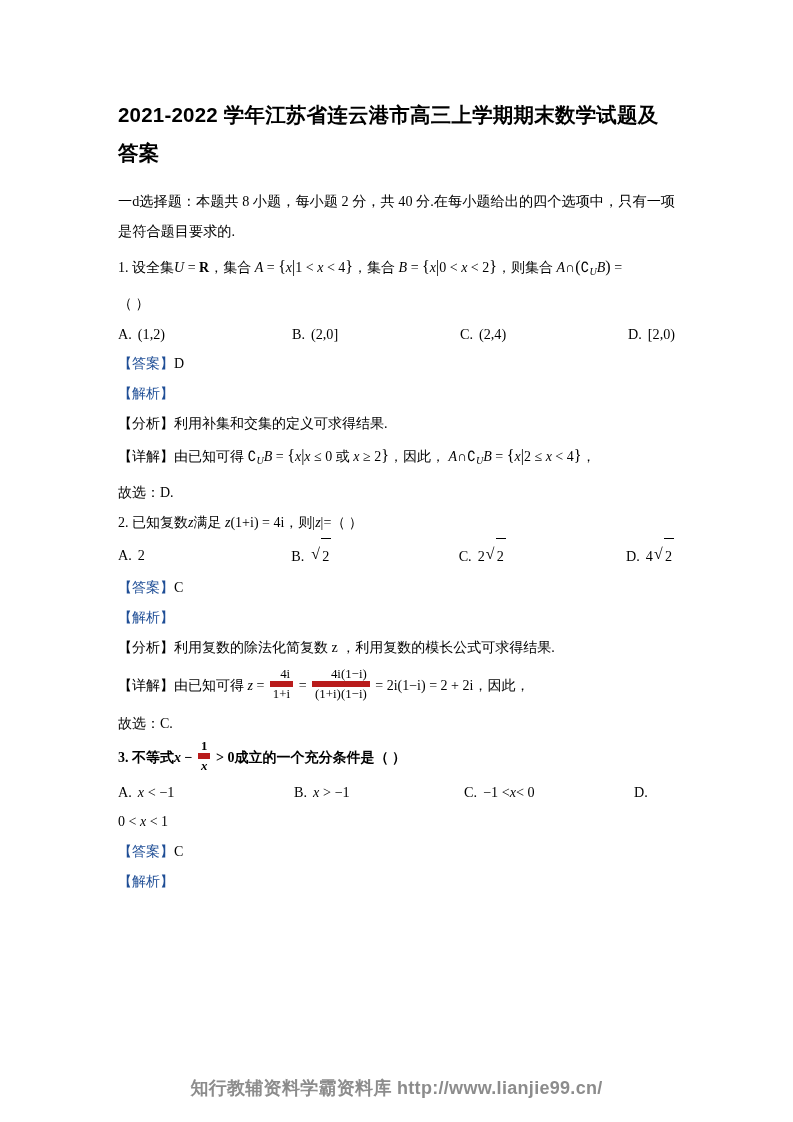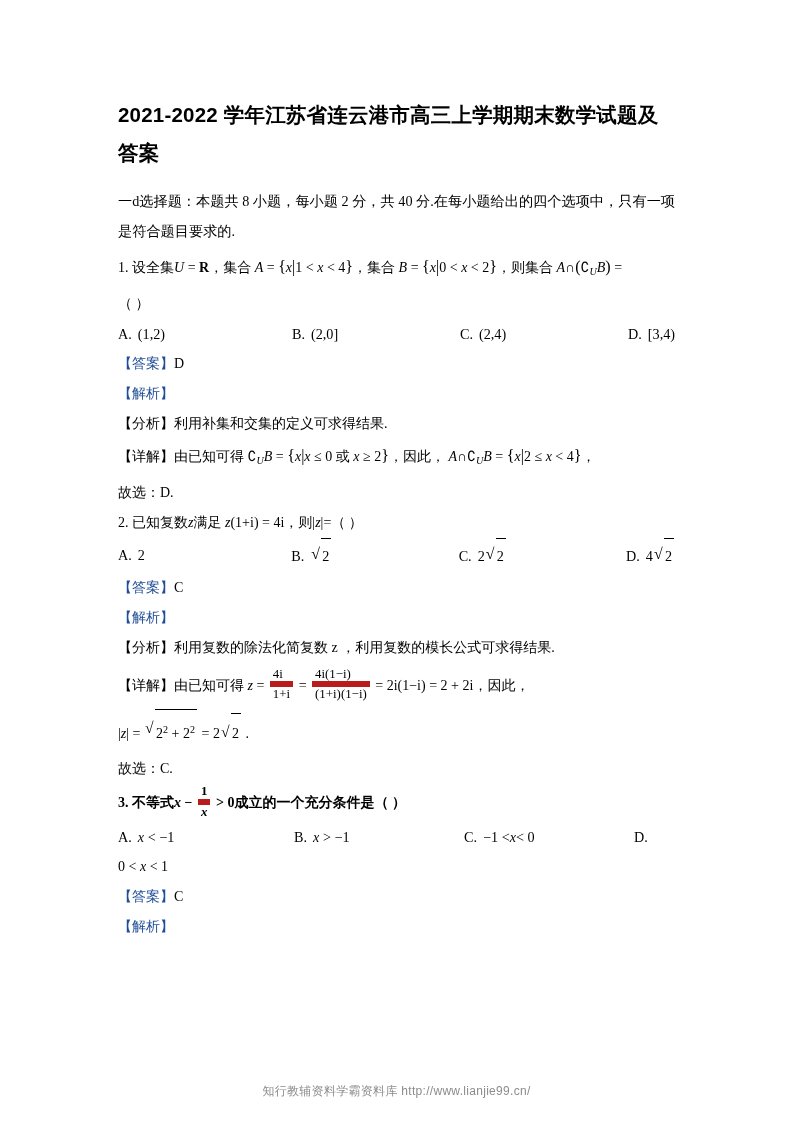--- a/index.html
+++ b/index.html
@@ -74,21 +74,21 @@
   
   .mi { font-family: "Liberation Serif", serif; font-style: italic; }
   .mup { font-style: normal; }
   .mb { font-weight: bold; font-style: normal; }
   .small-sub { font-size: 0.72em; vertical-align: -0.28em; }
   .sup { font-size: 0.72em; vertical-align: 0.5em; }
 
   .frac {
     display: inline-block;
     vertical-align: middle;
-    text-align: left;
+    text-align: right;
     font-size: 0.92em;
     line-height: 1.15;
     margin: 0 2px;
     position: relative;
     top: -0.15em;
   }
   .frac .num { display: block; padding: 0 3px; }
   .frac .den { display: block; border-top: 6px solid #b91c1c; padding: 0 3px; }
 
   .sqrt {
@@ -114,23 +114,24 @@
 
   .bigbrace { font-size: 1.15em; }
 
   .watermark {
     position: absolute;
     left: 0;
     right: 0;
     bottom: 22px;
     text-align: center;
     font-family: "Liberation Sans", sans-serif;
-    font-size: 12px;
+    font-size: 18px;
     color: #8c8c8c;
     letter-spacing: 0.3px;
+    font-weight: bold;
   }
   .ind { display:inline-block; }
 </style>
 </head>
 <body>
 
 <div class="page">
 
   <h1 class="doc-title">2021-2022 学年江苏省连云港市高三上学期期末数学试题及答案</h1>
 
@@ -158,21 +159,21 @@
     <span class="opt w2">
         <span class="opt-label">B.</span>
         <span class="mup">(2,0]</span>
       </span>
     <span class="opt w3">
         <span class="opt-label">C.</span>
         <span class="mup">(2,4)</span>
       </span>
     <span class="opt">
         <span class="opt-label">D.</span>
-        <span class="mup">[3,4)</span>
+        <span class="mup">[2,0)</span>
       </span>
   </div>
 
   <p class="q-line blue">
     <span class="tag">【答案】</span><span style="color:#000;">D</span>
   </p>
   <p class="q-line blue">【解析】</p>
 
   <p class="q-line">
     <span>【分析】</span><span>利用补集和交集的定义可求得结果.</span>
@@ -221,24 +222,20 @@
     <span>【分析】</span><span>利用复数的除法化简复数 z ，利用复数的模长公式可求得结果.</span>
   </p>
 
   <p class="q-line" style="line-height:46px;">
     <span>【详解】</span><span>由已知可得</span>
     <span class="ind"><span class="mi">z</span> =
       <span class="frac"><span class="num">4i</span><span class="den">1+i</span></span> =
       <span class="frac"><span class="num">4i(1−i)</span><span class="den">(1+i)(1−i)</span></span> = 2i<span class="mup">(</span>1−i<span class="mup">)</span> = 2 + 2i</span><span>，因此，</span>
   </p>
 
-  <p class="q-line" style="line-height:40px;">
-    <span class="abs">|<span class="mi">z</span>|</span> =
-    <span class="sqrt"><span class="rad">2<span class="sup">2</span> + 2<span class="sup">2</span></span></span> = 2<span class="sqrt"><span class="rad">2</span></span> .
-  </p>
 
   <p class="q-line">故选：C.</p>
 
   <p class="q-line" style="line-height:38px;font-weight:bold;">
     <span class="q-num">3.</span>
     <span>不等式</span><span class="ind"><span class="mi">x</span> − <span class="frac"><span class="num">1</span><span class="den"><span class="mi">x</span></span></span> &gt; 0</span><span>成立的一个充分条件是（      ）</span>
   </p>
 
   <div class="opts">
     <span class="opt w1"><span class="opt-label">A.</span><span class="mi">x</span>&nbsp;&lt;&nbsp;−1</span>

